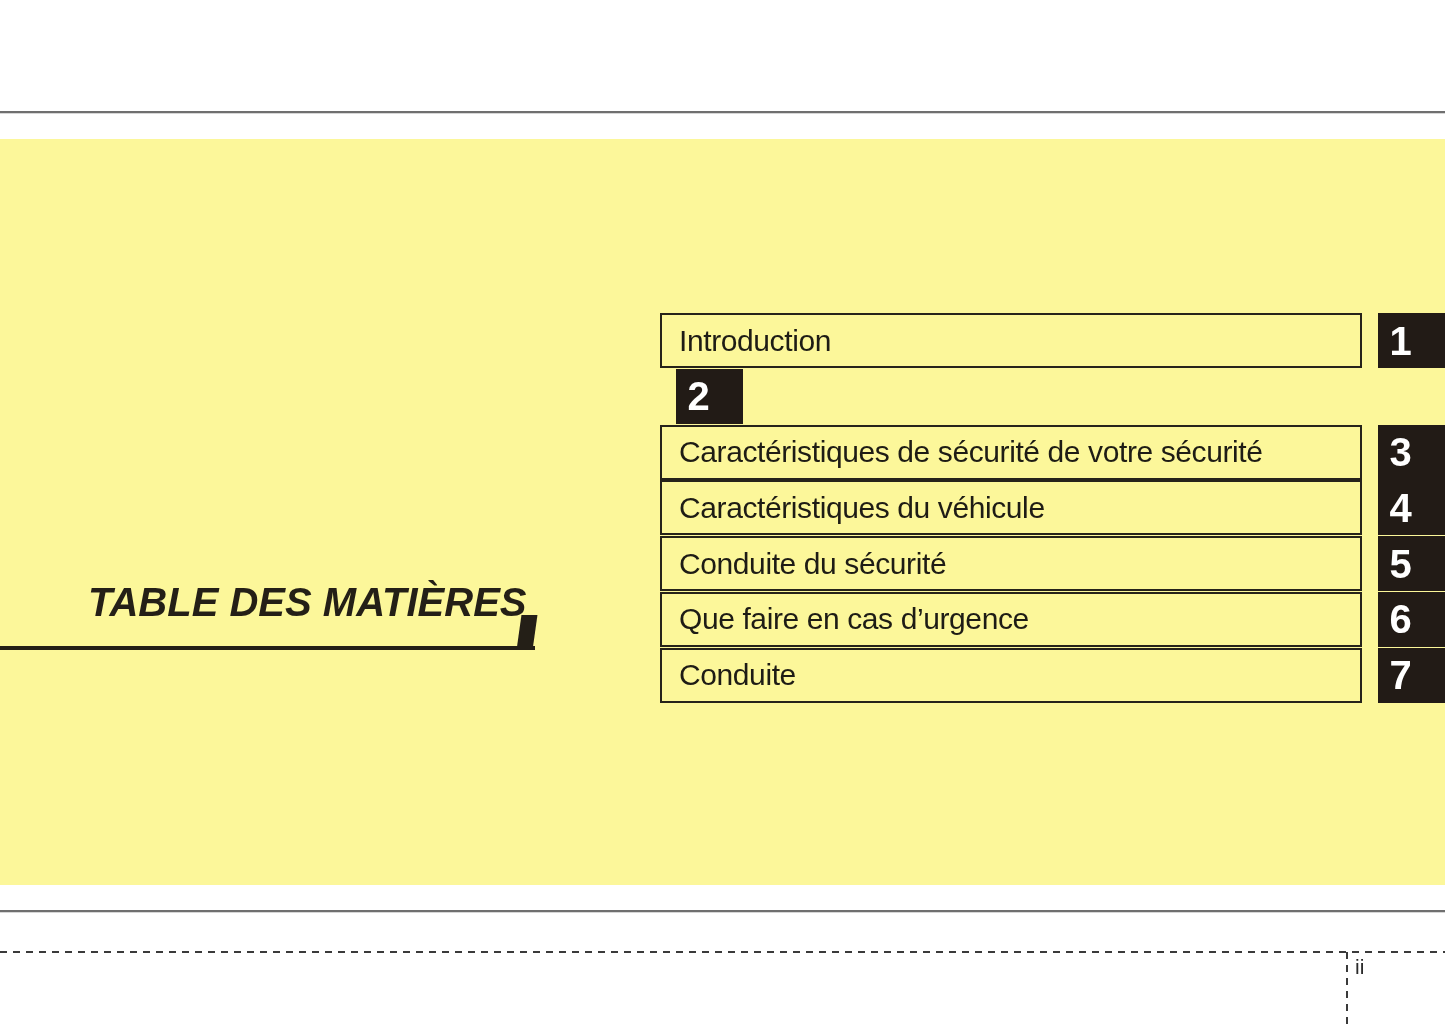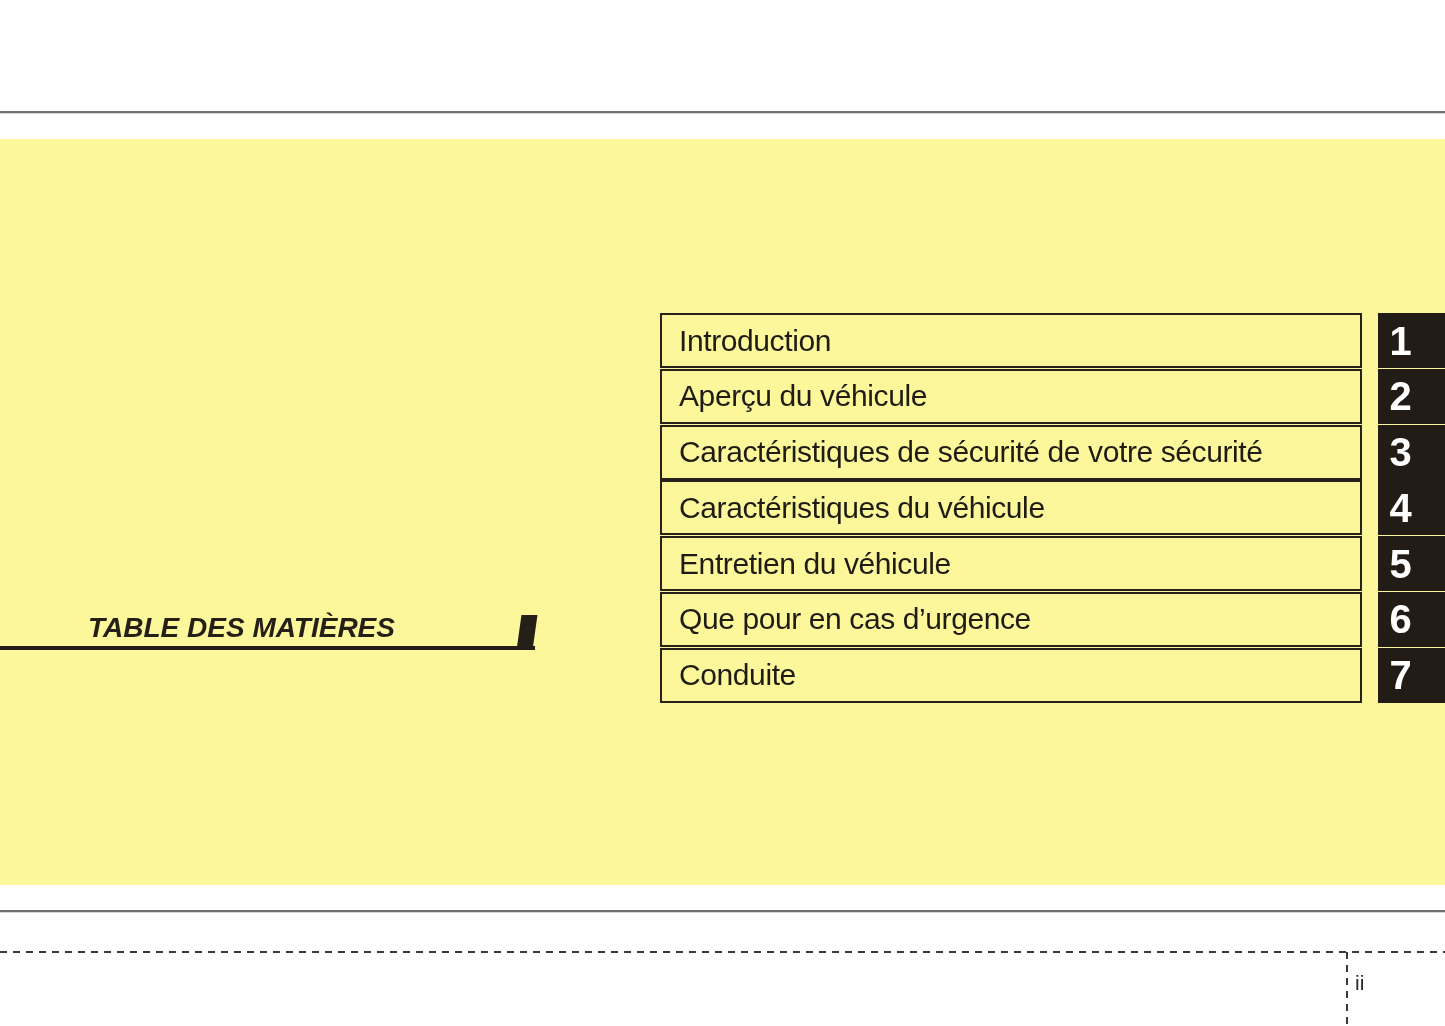--- a/index.html
+++ b/index.html
@@ -12,22 +12,22 @@
   .rule { position: absolute; left: 0; width: 1445px; height: 2px;
           background: #6f6f6f; border-bottom: 1px solid #d6d6d6; }
   .rule-top { top: 111px; }
   .rule-bottom { top: 910px; }
 
   
   .panel { position: absolute; left: 0; top: 139px; width: 1445px; height: 746px;
            background: #fcf79a; }
 
   
-  .title-text { position: absolute; left: 88px; top: 470px; margin: 0;
-                font-size: 28px; line-height: 38px; font-weight: bold; font-style: italic;
+  .title-text { position: absolute; left: 88px; top: 444px; margin: 0;
+                font-size: 40px; line-height: 38px; font-weight: bold; font-style: italic;
                 letter-spacing: 0px; color: #241f17; white-space: nowrap; }
   .title-underline { position: absolute; left: 0; top: 507px; width: 535px; height: 4px;
                      background: #241f17; }
   .title-endmark { position: absolute; left: 519px; top: 476px; width: 16px; height: 35px;
                    background: #241f17; transform: skewX(-8deg); }
 
   
   .toc { position: absolute; left: 660px; top: 174px; width: 785px; }
   .row { display: flex; height: 42px; margin-bottom: 13.8px; }
   .chapter-box { box-sizing: border-box; width: 702px; height: 55px;
@@ -42,21 +42,21 @@
                  justify-content: center; padding-right: 22px; }
   .tab-num { color: #ffffff; font-weight: bold; font-size: 40px; line-height: 40px; }
   .chapter-tab.serif .tab-num { font-family: "Liberation Serif", serif; }
 
   
   .cut-h { position: absolute; left: 0; top: 951px; width: 1445px; height: 2px;
            background: repeating-linear-gradient(to right, #3a3a3a 0 7px, transparent 7px 13px); }
   .cut-v { position: absolute; left: 1346px; top: 952px; width: 2px; height: 74px;
            background: repeating-linear-gradient(to bottom, #3a3a3a 0 7px, transparent 7px 13px); }
   .folio { position: absolute; left: 1355px; top: 955px; font-size: 21px;
-           line-height: 24px; color: #2b2b2b; margin-top: 16px; }
+           line-height: 24px; color: #2b2b2b; }
 </style>
 </head>
 <body>
 
 <div class="page">
 
   <div class="rule rule-top"></div>
 
   <div class="panel">
 
@@ -69,23 +69,20 @@
       <div class="row">
         <div class="chapter-box">
           <span class="chapter-label">Introduction</span>
         </div>
         <div class="chapter-tab">
           <span class="tab-num">1</span>
         </div>
       </div>
 
       <div class="row">
-        <div class="chapter-box">
-          <span class="chapter-label">Aperçu du véhicule</span>
-        </div>
         <div class="chapter-tab">
           <span class="tab-num">2</span>
         </div>
       </div>
 
       <div class="row">
         <div class="chapter-box">
           <span class="chapter-label">Caractéristiques de sécurité de votre sécurité</span>
         </div>
         <div class="chapter-tab">
@@ -97,30 +94,30 @@
         <div class="chapter-box">
           <span class="chapter-label">Caractéristiques du véhicule</span>
         </div>
         <div class="chapter-tab">
           <span class="tab-num">4</span>
         </div>
       </div>
 
       <div class="row">
         <div class="chapter-box">
-          <span class="chapter-label">Entretien du véhicule</span>
+          <span class="chapter-label">Conduite du sécurité</span>
         </div>
         <div class="chapter-tab">
           <span class="tab-num">5</span>
         </div>
       </div>
 
       <div class="row">
         <div class="chapter-box">
-          <span class="chapter-label">Que pour en cas d’urgence</span>
+          <span class="chapter-label">Que faire en cas d’urgence</span>
         </div>
         <div class="chapter-tab">
           <span class="tab-num">6</span>
         </div>
       </div>
 
       <div class="row">
         <div class="chapter-box">
           <span class="chapter-label">Conduite</span>
         </div>

